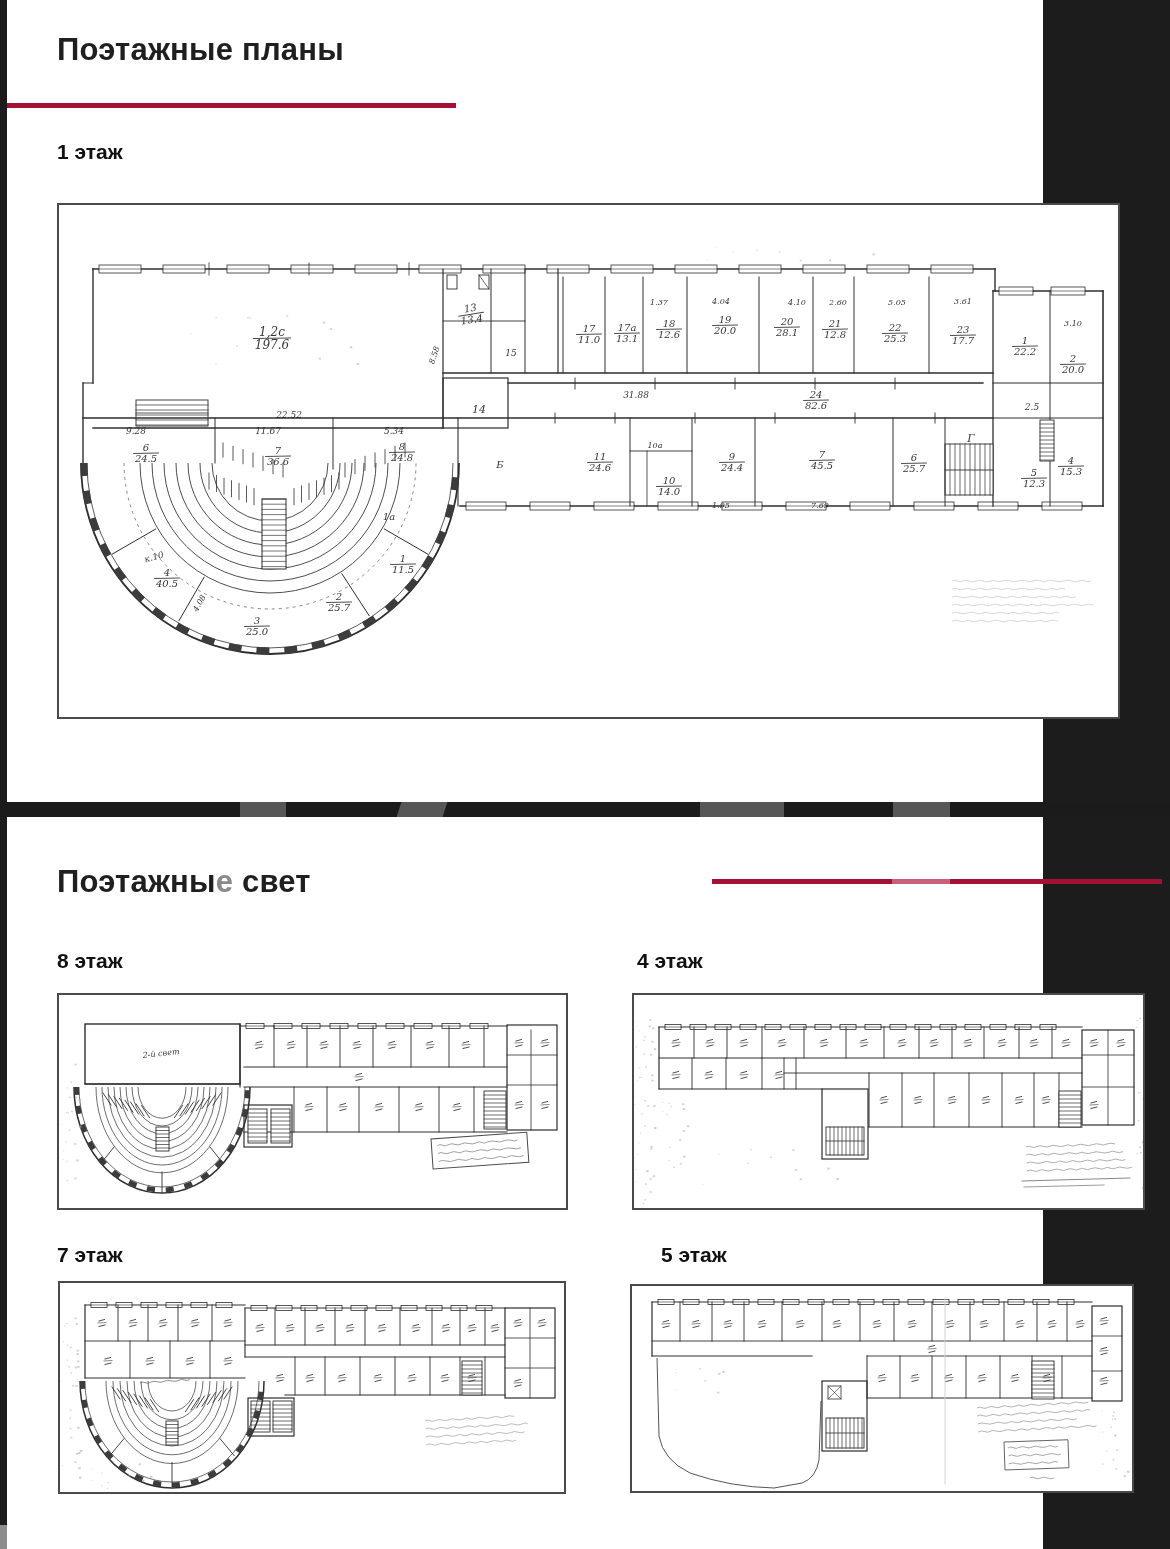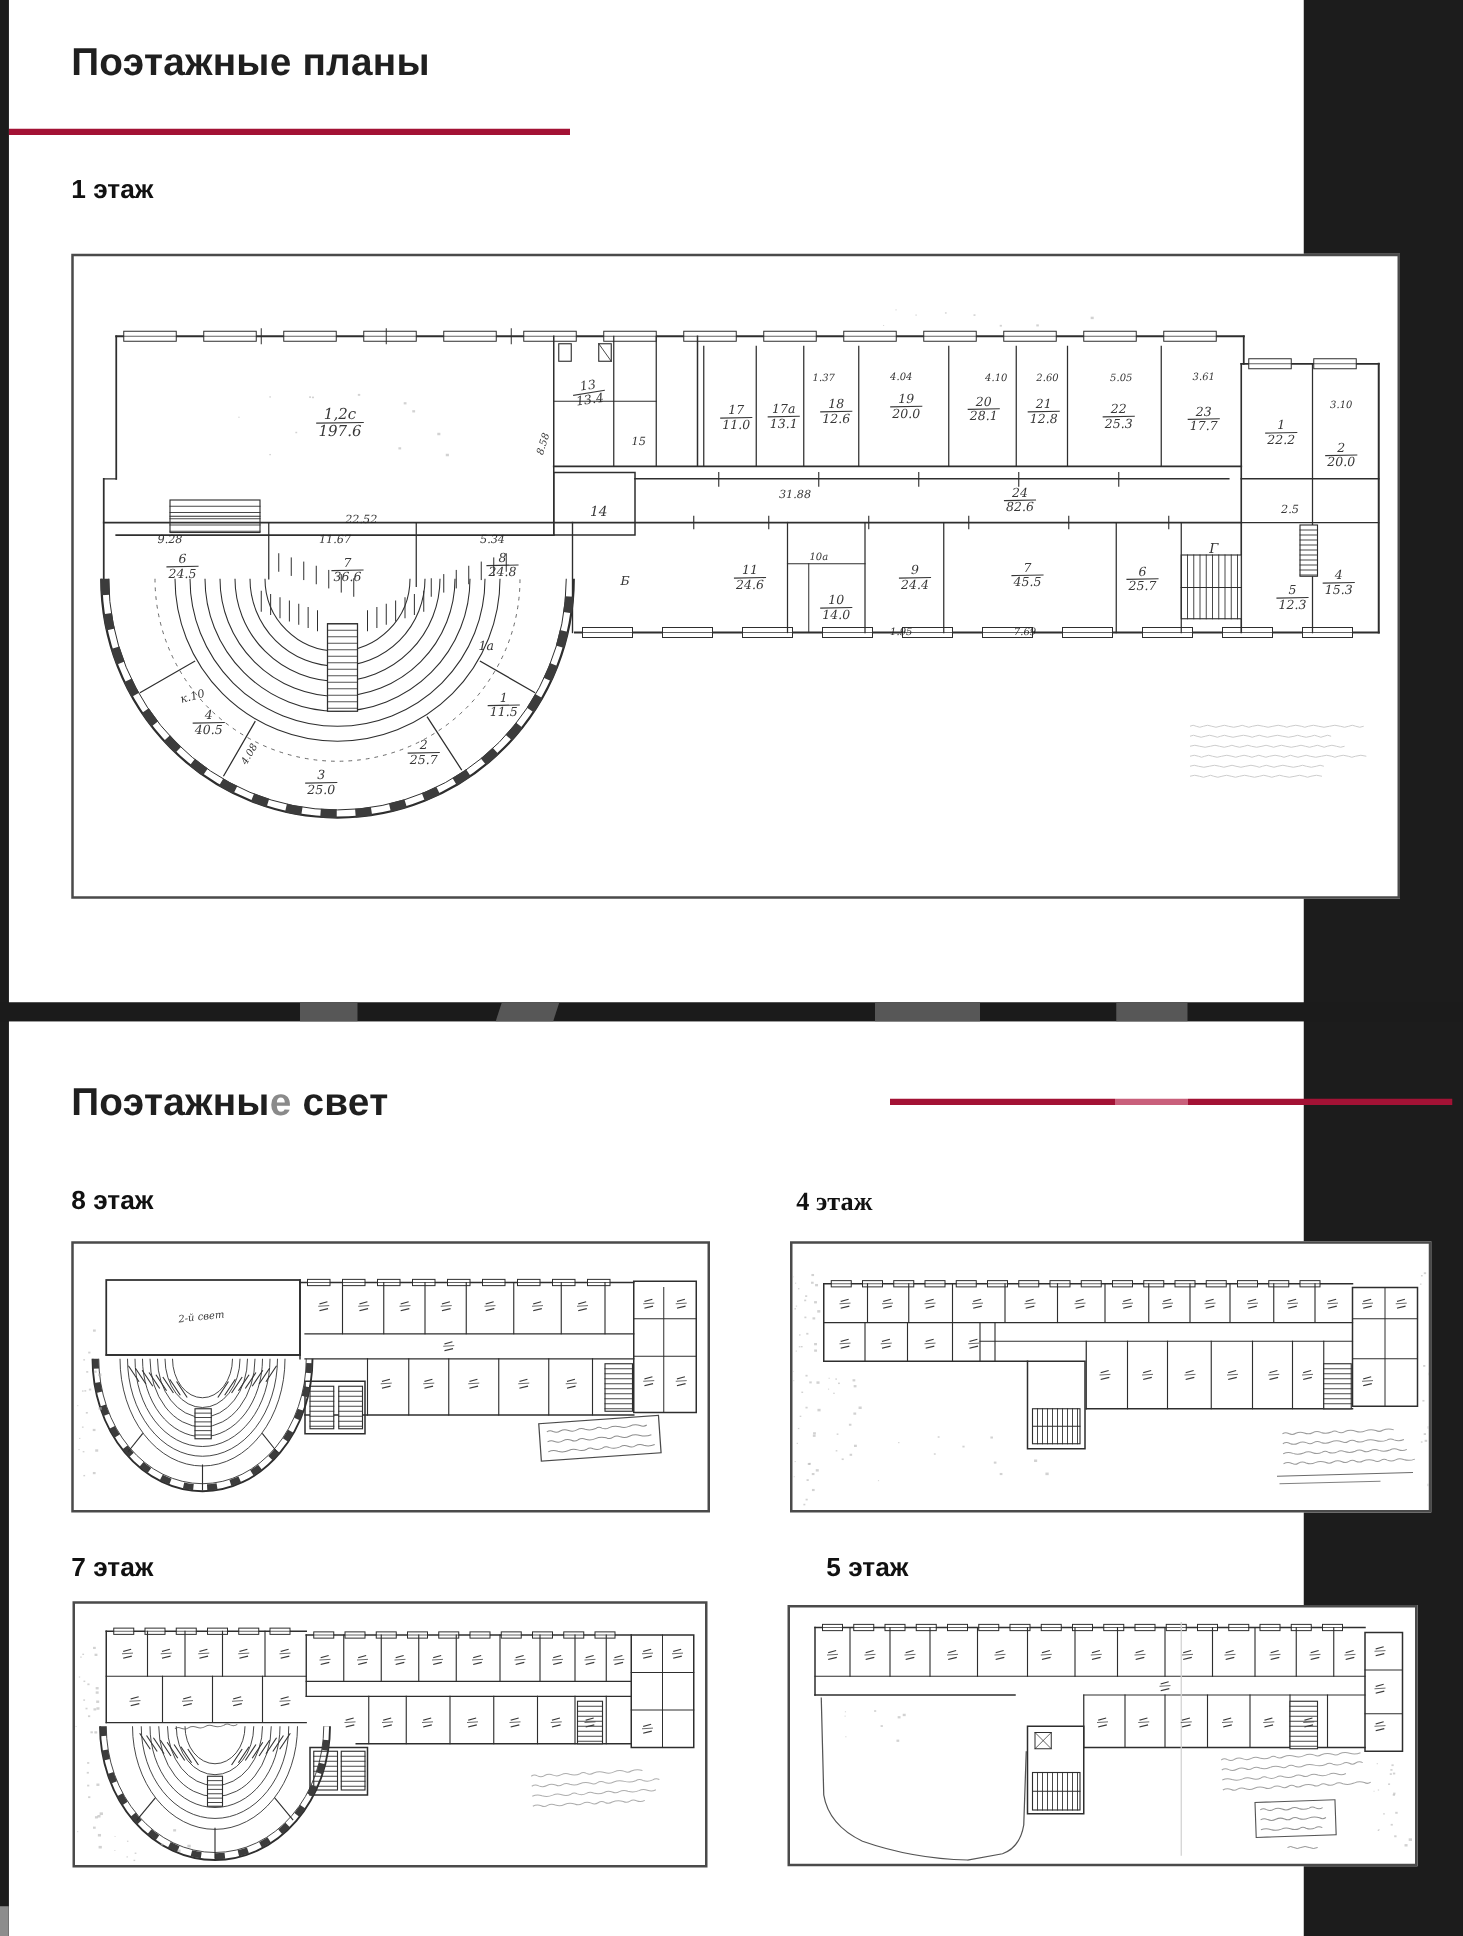--- a/index.html
+++ b/index.html
@@ -482,21 +482,21 @@
     <div class="band-patch" style="left:893px;width:57px;"></div>
   </div>
 
   <div class="page" id="page2">
     <div class="title" style="left:50px;top:47px;">
       <span>Поэтажны</span><span class="t-gray">е</span><span> свет</span>
     </div>
     <div class="redline" id="redline2" style="left:705px;top:62px;width:450px;"></div>
 
     <div class="floor-label" style="left:50px;top:132px;">8 этаж</div>
-    <div class="floor-label" style="left:630px;top:132px;font-family:Liberation Serif, serif;">4 этаж</div>
+    <div class="floor-label" style="left:630px;top:132px;">4 этаж</div>
 
     <div class="plan-box" style="left:50px;top:176px;width:511px;height:217px;">
       <svg id="svg-f2" viewBox="0 0 507 213">
           <rect x="26" y="29" width="155" height="60" fill="none" stroke="#2e2e2e" stroke-width="1.4"></rect>
           <line x1="181" y1="31" x2="448" y2="31" stroke="#2e2e2e" stroke-width="1.1" stroke-linecap="square"></line>
           <rect x="187" y="28.5" width="18" height="5" fill="#fff" stroke="#2e2e2e" stroke-width="0.8"></rect>
           <line x1="187" y1="31" x2="205" y2="31" stroke="#2e2e2e" stroke-width="0.6" stroke-linecap="square"></line>
           <rect x="215" y="28.5" width="18" height="5" fill="#fff" stroke="#2e2e2e" stroke-width="0.8"></rect>
           <line x1="215" y1="31" x2="233" y2="31" stroke="#2e2e2e" stroke-width="0.6" stroke-linecap="square"></line>
           <rect x="243" y="28.5" width="18" height="5" fill="#fff" stroke="#2e2e2e" stroke-width="0.8"></rect>

